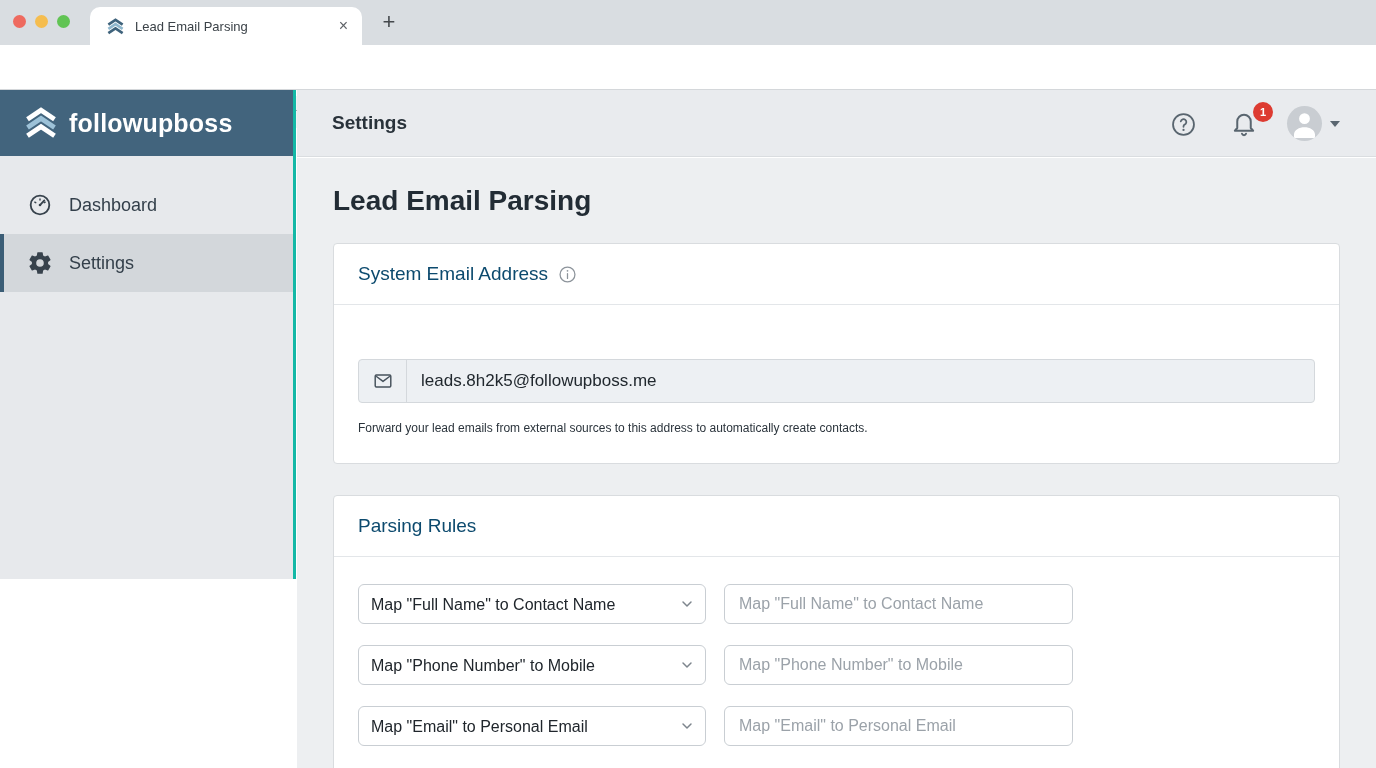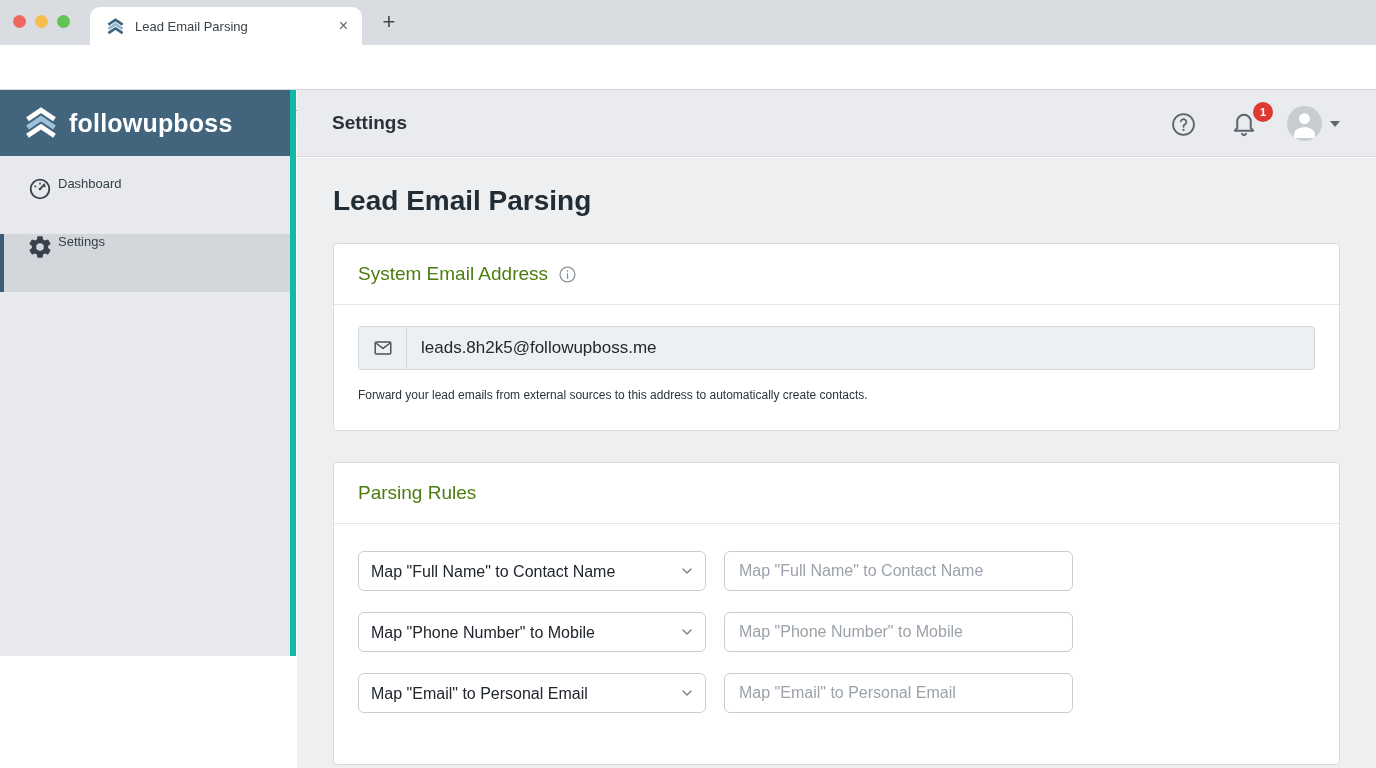--- a/index.html
+++ b/index.html
@@ -23,27 +23,27 @@
   .toolbar { position:absolute; left:0; top:45px; width:1376px; height:45px; background:#fff;
              border-bottom:1px solid #d4d7da; }
   .nav-ico { position:absolute; top:56px; width:22px; height:22px; }
   .urlpill { position:absolute; left:127px; top:51px; width:1118px; height:32px; background:#f0f2f4;
              border-radius:16px; display:flex; align-items:center; padding-left:14px; }
   .urltext { font-size:15px; margin-left:9px; }
   .urlhost { color:#25282b; }
   .urlpath { color:#8b9197; }
 
   
-  .sidebar { position:absolute; left:0; top:90px; width:296px; height:566px; background:#e7e9ec;
-             border-right:6px solid #14b8a6; }
+  .sidebar { position:absolute; left:0; top:90px; width:296px; height:489px; background:#e7e9ec;
+             border-right:3px solid #14b8a6; }
   .side-head { height:66px; background:#42647d; display:flex; align-items:center; padding-left:23px; }
   .logo-text { color:#fff; font-size:25px; font-weight:700; margin-left:10px; letter-spacing:.2px; }
   .nav-list { padding-top:20px; }
-  .nav-item { height:58px; display:flex; align-items:flex-start; padding-left:27px; gap:5px;
-              font-size:13px; color:#333f4a; cursor:pointer; }
+  .nav-item { height:58px; display:flex; align-items:center; padding-left:27px; gap:16px;
+              font-size:18px; color:#333f4a; cursor:pointer; }
   .nav-item.active { background:#d3d7db; border-left:4px solid #3b5d76; padding-left:23px; }
   .nav-ic { width:26px; height:26px; color:#37424c; flex:0 0 auto; }
 
   .app-header { position:absolute; left:297px; top:90px; width:1079px; height:67px; background:#e9ebee;
                 border-bottom:1px solid #dadde0; }
   .app-title { position:absolute; left:35px; top:22px; font-size:19px; font-weight:700; color:#29323a; }
   .hh-ico { position:absolute; width:27px; height:27px; color:#59656f; }
   .bell-wrap { position:absolute; left:932px; top:17px; width:40px; height:36px; color:#59656f; }
   .badge { position:absolute; right:-4px; top:-5px; min-width:20px; height:20px; border-radius:50%;
            background:#dd3b31; color:#fff; font-size:11px; font-weight:700; display:flex;
@@ -51,26 +51,26 @@
   .avatar { position:absolute; left:990px; top:16px; width:35px; height:35px; border-radius:50%;
             background:#c9cdd2; overflow:hidden; }
   .caret { position:absolute; left:1033px; top:31px; width:0; height:0; border-left:5px solid transparent;
            border-right:5px solid transparent; border-top:6px solid #5a6670; }
 
   
   .content { position:absolute; left:297px; top:158px; width:1079px; height:610px; background:#edeff1;
              padding:27px 36px; overflow:hidden; }
   .page-title { font-size:28px; font-weight:600; color:#222c35; margin-bottom:26px; }
   .card { background:#fff; border:1px solid #d9dcdf; border-radius:4px; width:1007px; }
-  .card-head { padding:19px 24px; font-size:19px; color:#4d7c0f; border-bottom:1px solid #e3e6e9;
+  .card-head { padding:19px 24px; font-size:19px; color:#0c4a6e; border-bottom:1px solid #e3e6e9;
                display:flex; align-items:center; gap:10px; }
   .info-ic { width:19px; height:19px; color:#8d949b; }
   .card1-body { padding:21px 24px 28px; }
   .email-box { display:flex; align-items:center; height:44px; background:#edf0f3; border:1px solid #d4d8dc;
-               border-radius:4px; overflow:hidden; }
+               border-radius:4px; overflow:hidden;margin-top:33px; }
   .email-ic-cell { width:48px; align-self:stretch; border-right:1px solid #d4d8dc; display:flex;
                    align-items:center; justify-content:center; color:#47525c; }
   .email-value { flex:1; background:transparent; border:none; outline:none; font-size:17px; color:#21282e;
                  padding-left:14px; font-family:"Liberation Sans", sans-serif; }
   .email-help { margin-top:18px; font-size:12px; color:#2b343c; }
 
   .card2 { margin-top:31px; }
   .card2-body { padding:27px 24px 30px; }
   .rule-row { display:flex; gap:18px; margin-bottom:21px; }
   .sel-wrap { position:relative; width:348px; height:40px; }

